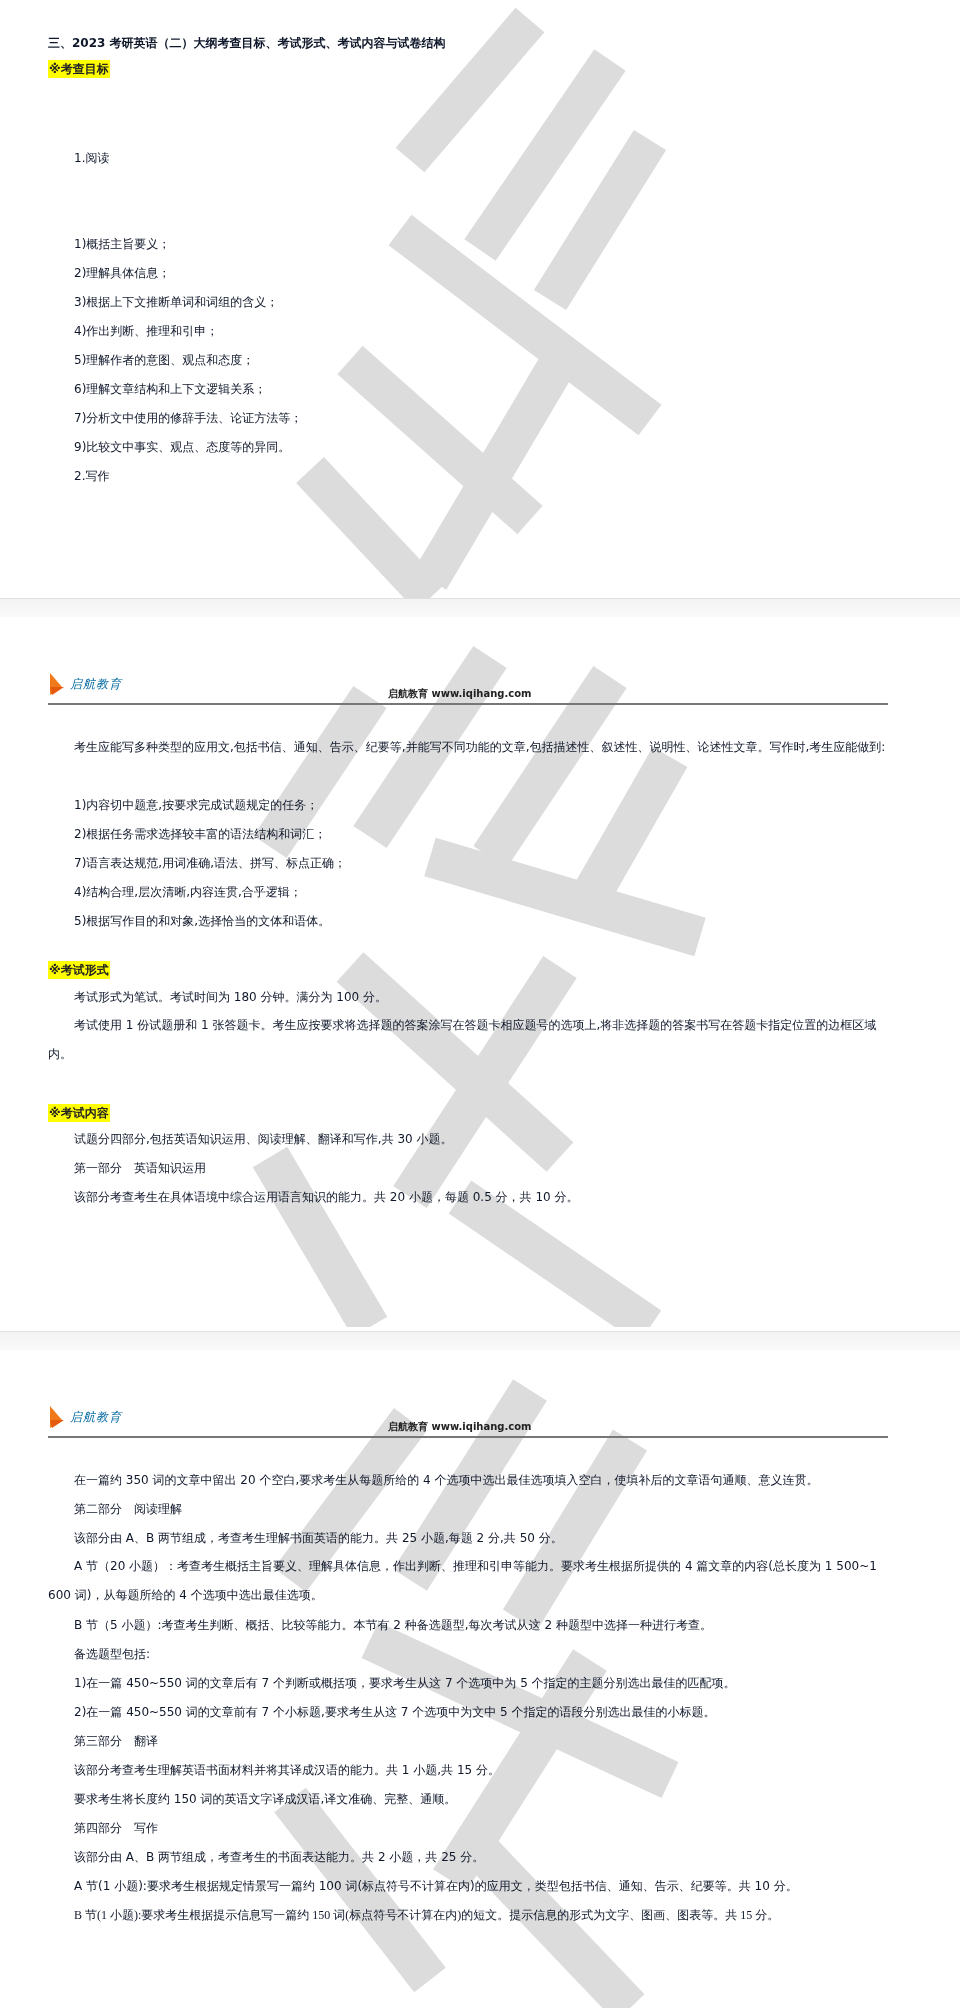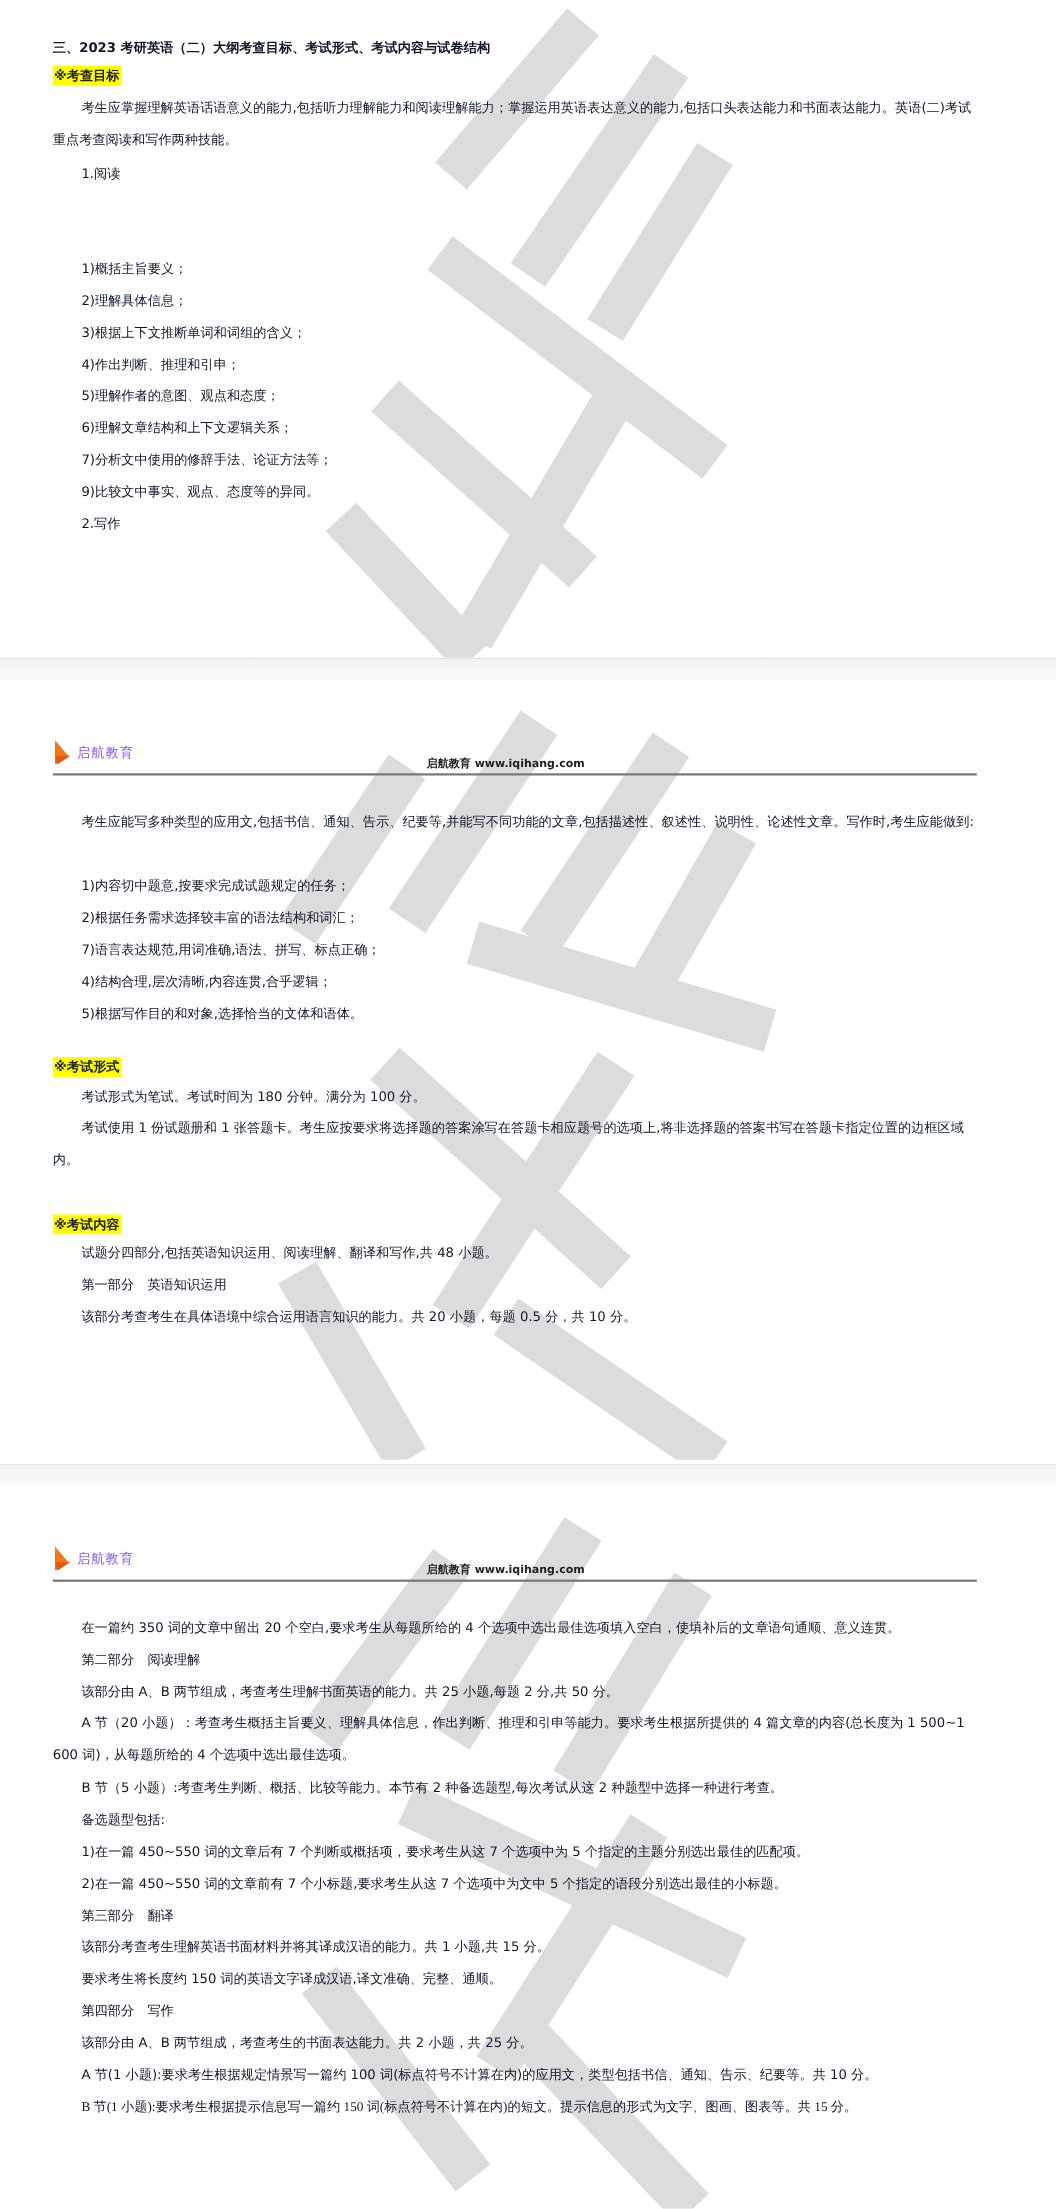--- a/index.html
+++ b/index.html
@@ -8,21 +8,21 @@
   .gap { position:absolute; left:0; width:960px; background:linear-gradient(#f3f3f3,#fafafa); border-top:1px solid #e0e0e0; border-bottom:1px solid #e0e0e0; }
   .watermark { position:absolute; left:230px; width:520px; pointer-events:none; }
   .watermark svg { width:100%; height:100%; }
   .line { position:absolute; font-size:12px; line-height:16px; white-space:nowrap; color:#0f172a; }
   .indent { left:74px; }
   .full { left:48px; width:840px; white-space:normal; text-indent:26px; line-height:29px; }
   .title { left:48px; font-weight:bold; font-size:12px; }
   .hl { position:absolute; left:48px; background:#ffff00; font-size:12px; font-weight:bold; line-height:18px; padding:0 1px; }
   .header { position:absolute; left:48px; width:840px; height:36px; }
   .header .logo { position:absolute; left:0; top:0; display:flex; align-items:center; gap:4px; }
-  .header .logo-text { font-size:12px; color:#8b5cf6; letter-spacing:1px; }
+  .header .logo-text { font-size:12px; color:#0369a1; font-style:italic; letter-spacing:1px; }
   .header .site { position:absolute; left:340px; top:14px; font-size:10px; font-weight:bold; color:#222; }
   .header .rule { position:absolute; left:0; top:30px; width:840px; height:2px; background:#777; }
 </style>
 </head>
 <body>
 
 <div class="page" style="top:0;height:598px;">
   <div class="watermark" style="top:0;height:598px;">
     <svg viewBox="0 0 520 598">
       <g fill="none" stroke="#dcdcdc" stroke-width="38" stroke-linecap="butt">
@@ -32,21 +32,20 @@
         <path d="M170 230 L420 420"></path>
         <path d="M120 360 L300 520"></path>
         <path d="M330 360 L200 580"></path>
         <path d="M80 470 L200 598"></path>
       </g>
     </svg>
   </div>
 
   <div class="line title" style="top:35px;">三、2023 考研英语（二）大纲考查目标、考试形式、考试内容与试卷结构</div>
   <div class="hl" style="top:60px;">※考查目标</div>
-  <div class="line full" style="top:84px;">考生应掌握理解英语话语意义的能力,包括听力理解能力和阅读理解能力；掌握运用英语表达意义的能力,包括口头表达能力和书面表达能力。英语(二)考试重点考查阅读和写作两种技能。</div>
   <div class="line indent" style="top:150px;">1.阅读</div>
   <div class="line indent" style="top:236px;">1)概括主旨要义；</div>
   <div class="line indent" style="top:265px;">2)理解具体信息；</div>
   <div class="line indent" style="top:294px;">3)根据上下文推断单词和词组的含义；</div>
   <div class="line indent" style="top:323px;">4)作出判断、推理和引申；</div>
   <div class="line indent" style="top:352px;">5)理解作者的意图、观点和态度；</div>
   <div class="line indent" style="top:381px;">6)理解文章结构和上下文逻辑关系；</div>
   <div class="line indent" style="top:410px;">7)分析文中使用的修辞手法、论证方法等；</div>
   <div class="line indent" style="top:439px;">9)比较文中事实、观点、态度等的异同。</div>
   <div class="line indent" style="top:468px;">2.写作</div>
@@ -88,21 +87,21 @@
   <div class="line indent" style="top:209px;">2)根据任务需求选择较丰富的语法结构和词汇；</div>
   <div class="line indent" style="top:238px;">7)语言表达规范,用词准确,语法、拼写、标点正确；</div>
   <div class="line indent" style="top:267px;">4)结构合理,层次清晰,内容连贯,合乎逻辑；</div>
   <div class="line indent" style="top:296px;">5)根据写作目的和对象,选择恰当的文体和语体。</div>
 
   <div class="hl" style="top:344px;">※考试形式</div>
   <div class="line indent" style="top:372px;">考试形式为笔试。考试时间为 180 分钟。满分为 100 分。</div>
   <div class="line full" style="top:394px;">考试使用 1 份试题册和 1 张答题卡。考生应按要求将选择题的答案涂写在答题卡相应题号的选项上,将非选择题的答案书写在答题卡指定位置的边框区域内。</div>
 
   <div class="hl" style="top:487px;">※考试内容</div>
-  <div class="line indent" style="top:514px;">试题分四部分,包括英语知识运用、阅读理解、翻译和写作,共 48 小题。</div>
+  <div class="line indent" style="top:514px;">试题分四部分,包括英语知识运用、阅读理解、翻译和写作,共 30 小题。</div>
   <div class="line indent" style="top:543px;">第一部分　英语知识运用</div>
   <div class="line indent" style="top:572px;">该部分考查考生在具体语境中综合运用语言知识的能力。共 20 小题，每题 0.5 分，共 10 分。</div>
 </div>
 
 <div class="gap" style="top:1331px;height:18px;"></div>
 
 <div class="page" style="top:1350px;height:658px;">
   <div class="watermark" style="top:10px;height:648px;">
     <svg viewBox="0 0 520 648">
       <g fill="none" stroke="#dcdcdc" stroke-width="40">

